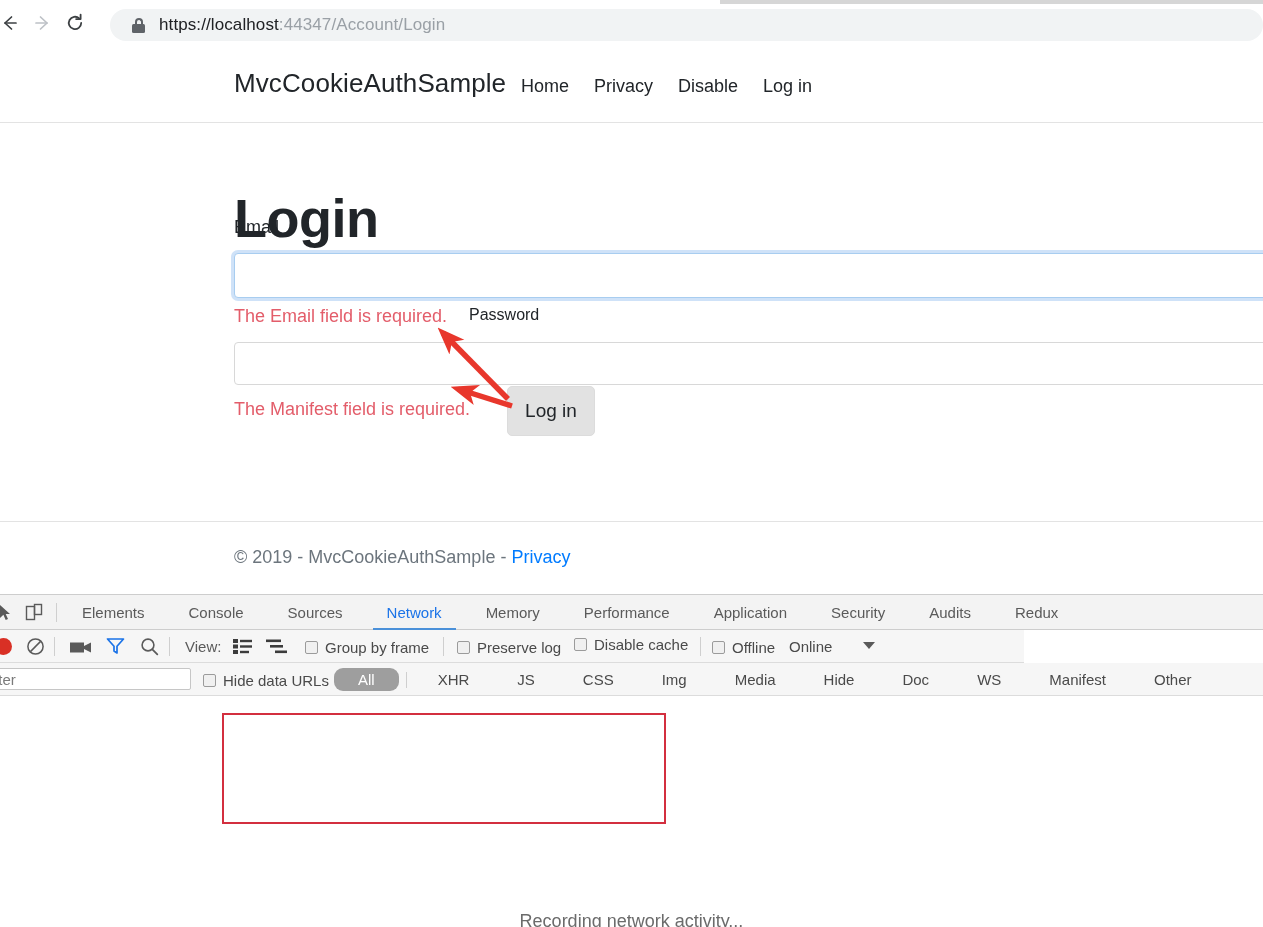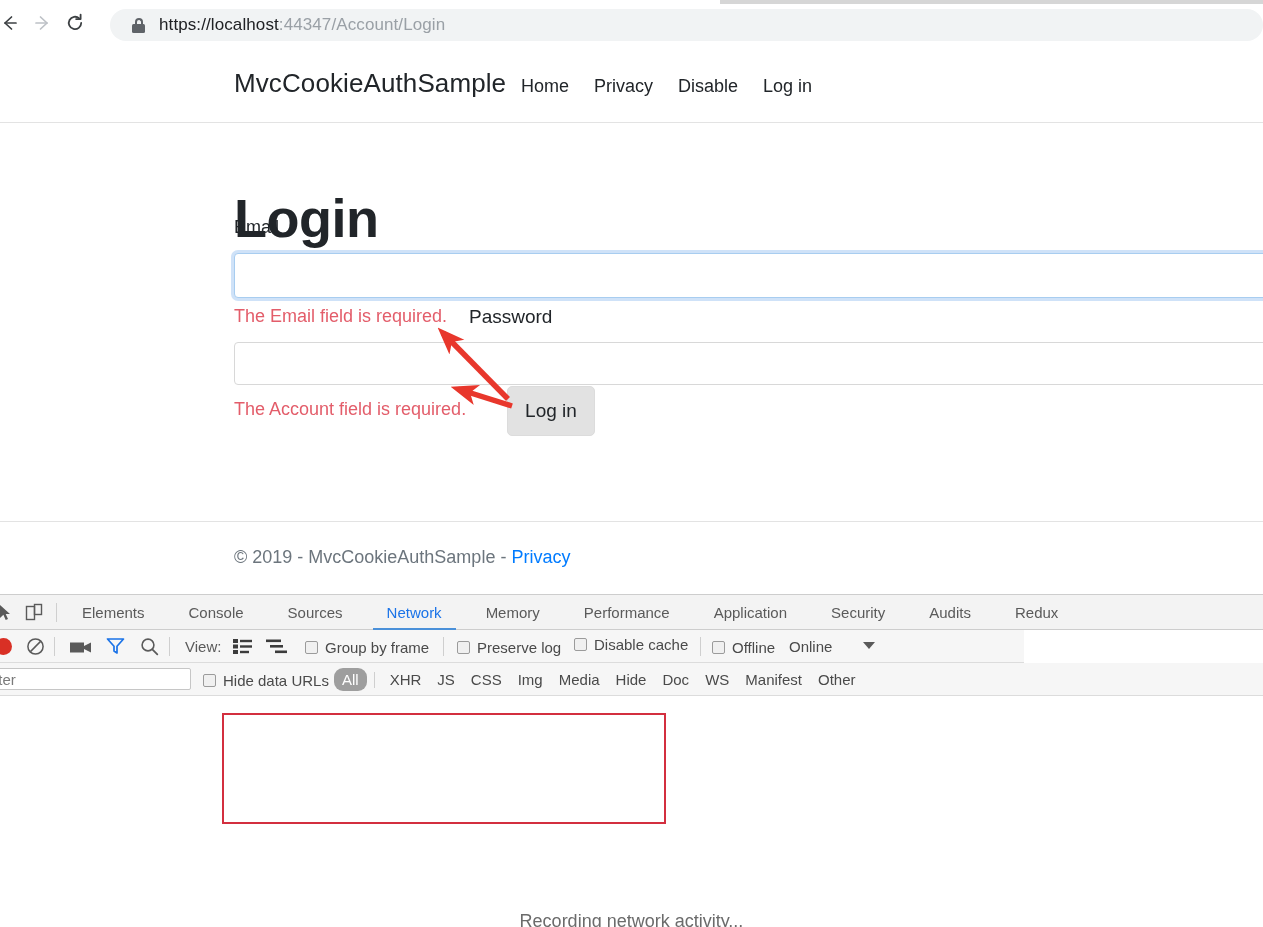--- a/index.html
+++ b/index.html
@@ -80,21 +80,21 @@
     background: #ffffff; border: 1px solid #a8cdf0; border-radius: 4px;
     box-shadow: 0 0 0 3px rgba(130,180,236,.38);
     font-size: 17px; padding: 0 12px; color: #495057; outline: none;
   }
   .err-email {
     position: absolute; left: 234px; top: 306px;
     font-size: 18px; color: #e35d6a;
   }
   .label-password {
     position: absolute; left: 469px; top: 306px;
-    font-size: 19px; color: #212529;
+    font-size: 16px; color: #212529;
   }
   .input-password {
     position: absolute; left: 234px; top: 342px; width: 1050px; height: 43px;
     background: #ffffff; border: 1px solid #d8d8d8; border-radius: 4px;
     font-size: 17px; padding: 0 12px; color: #495057; outline: none;
   }
   .err-password {
     position: absolute; left: 234px; top: 399px;
     font-size: 18px; color: #e35d6a;
   }
@@ -212,21 +212,21 @@
     background: #ffffff; border: 1px solid #c6c6c6; border-radius: 2px;
     font-family: "Liberation Sans", sans-serif; font-size: 15px;
     color: #7a7a7a; padding: 0 6px; outline: none;
   }
   .hide-urls { left: 203px; top: 9px; }
   .type-pills {
     position: absolute; left: 334px; top: 0; height: 33px;
     display: flex; align-items: center; gap: 0;
   }
   .pill {
-    font-size: 15px; color: #4a4a4a; padding: 3px 8px; border-radius: 9px;
+    font-size: 15px; color: #4a4a4a; padding: 3px 24px; border-radius: 9px;
     cursor: pointer; white-space: nowrap;
   }
   .pill.selected { background: #9e9e9e; color: #ffffff; }
   .pill-sep {
     width: 1px; height: 16px; background: #cfcfcf; margin: 0 7px; flex: none;
   }
 
   .dt-body {
     position: absolute; left: 0; top: 101px; width: 1263px; height: 232px;
     background: #ffffff;
@@ -283,21 +283,21 @@
   </div>
 
   <h1 class="page-title">Login</h1>
 
   <label class="label-email">Email</label>
   <input class="input-email" type="text" value="" style="">
   <span class="err-email">The Email field is required.</span>
 
   <label class="label-password">Password</label>
   <input class="input-password" type="password" value="" style="">
-  <span class="err-password">The Account field is required.</span>
+  <span class="err-password">The Manifest field is required.</span>
 
   <button class="btn-login">Log in</button>
 
   <div class="footer-rule"></div>
   <div class="footer-text"><span>© 2019 - MvcCookieAuthSample - </span><a>Privacy</a></div>
 
   <div class="devtools">
 
     <div class="dt-tabbar">
       <div class="dt-icon-inspect">

